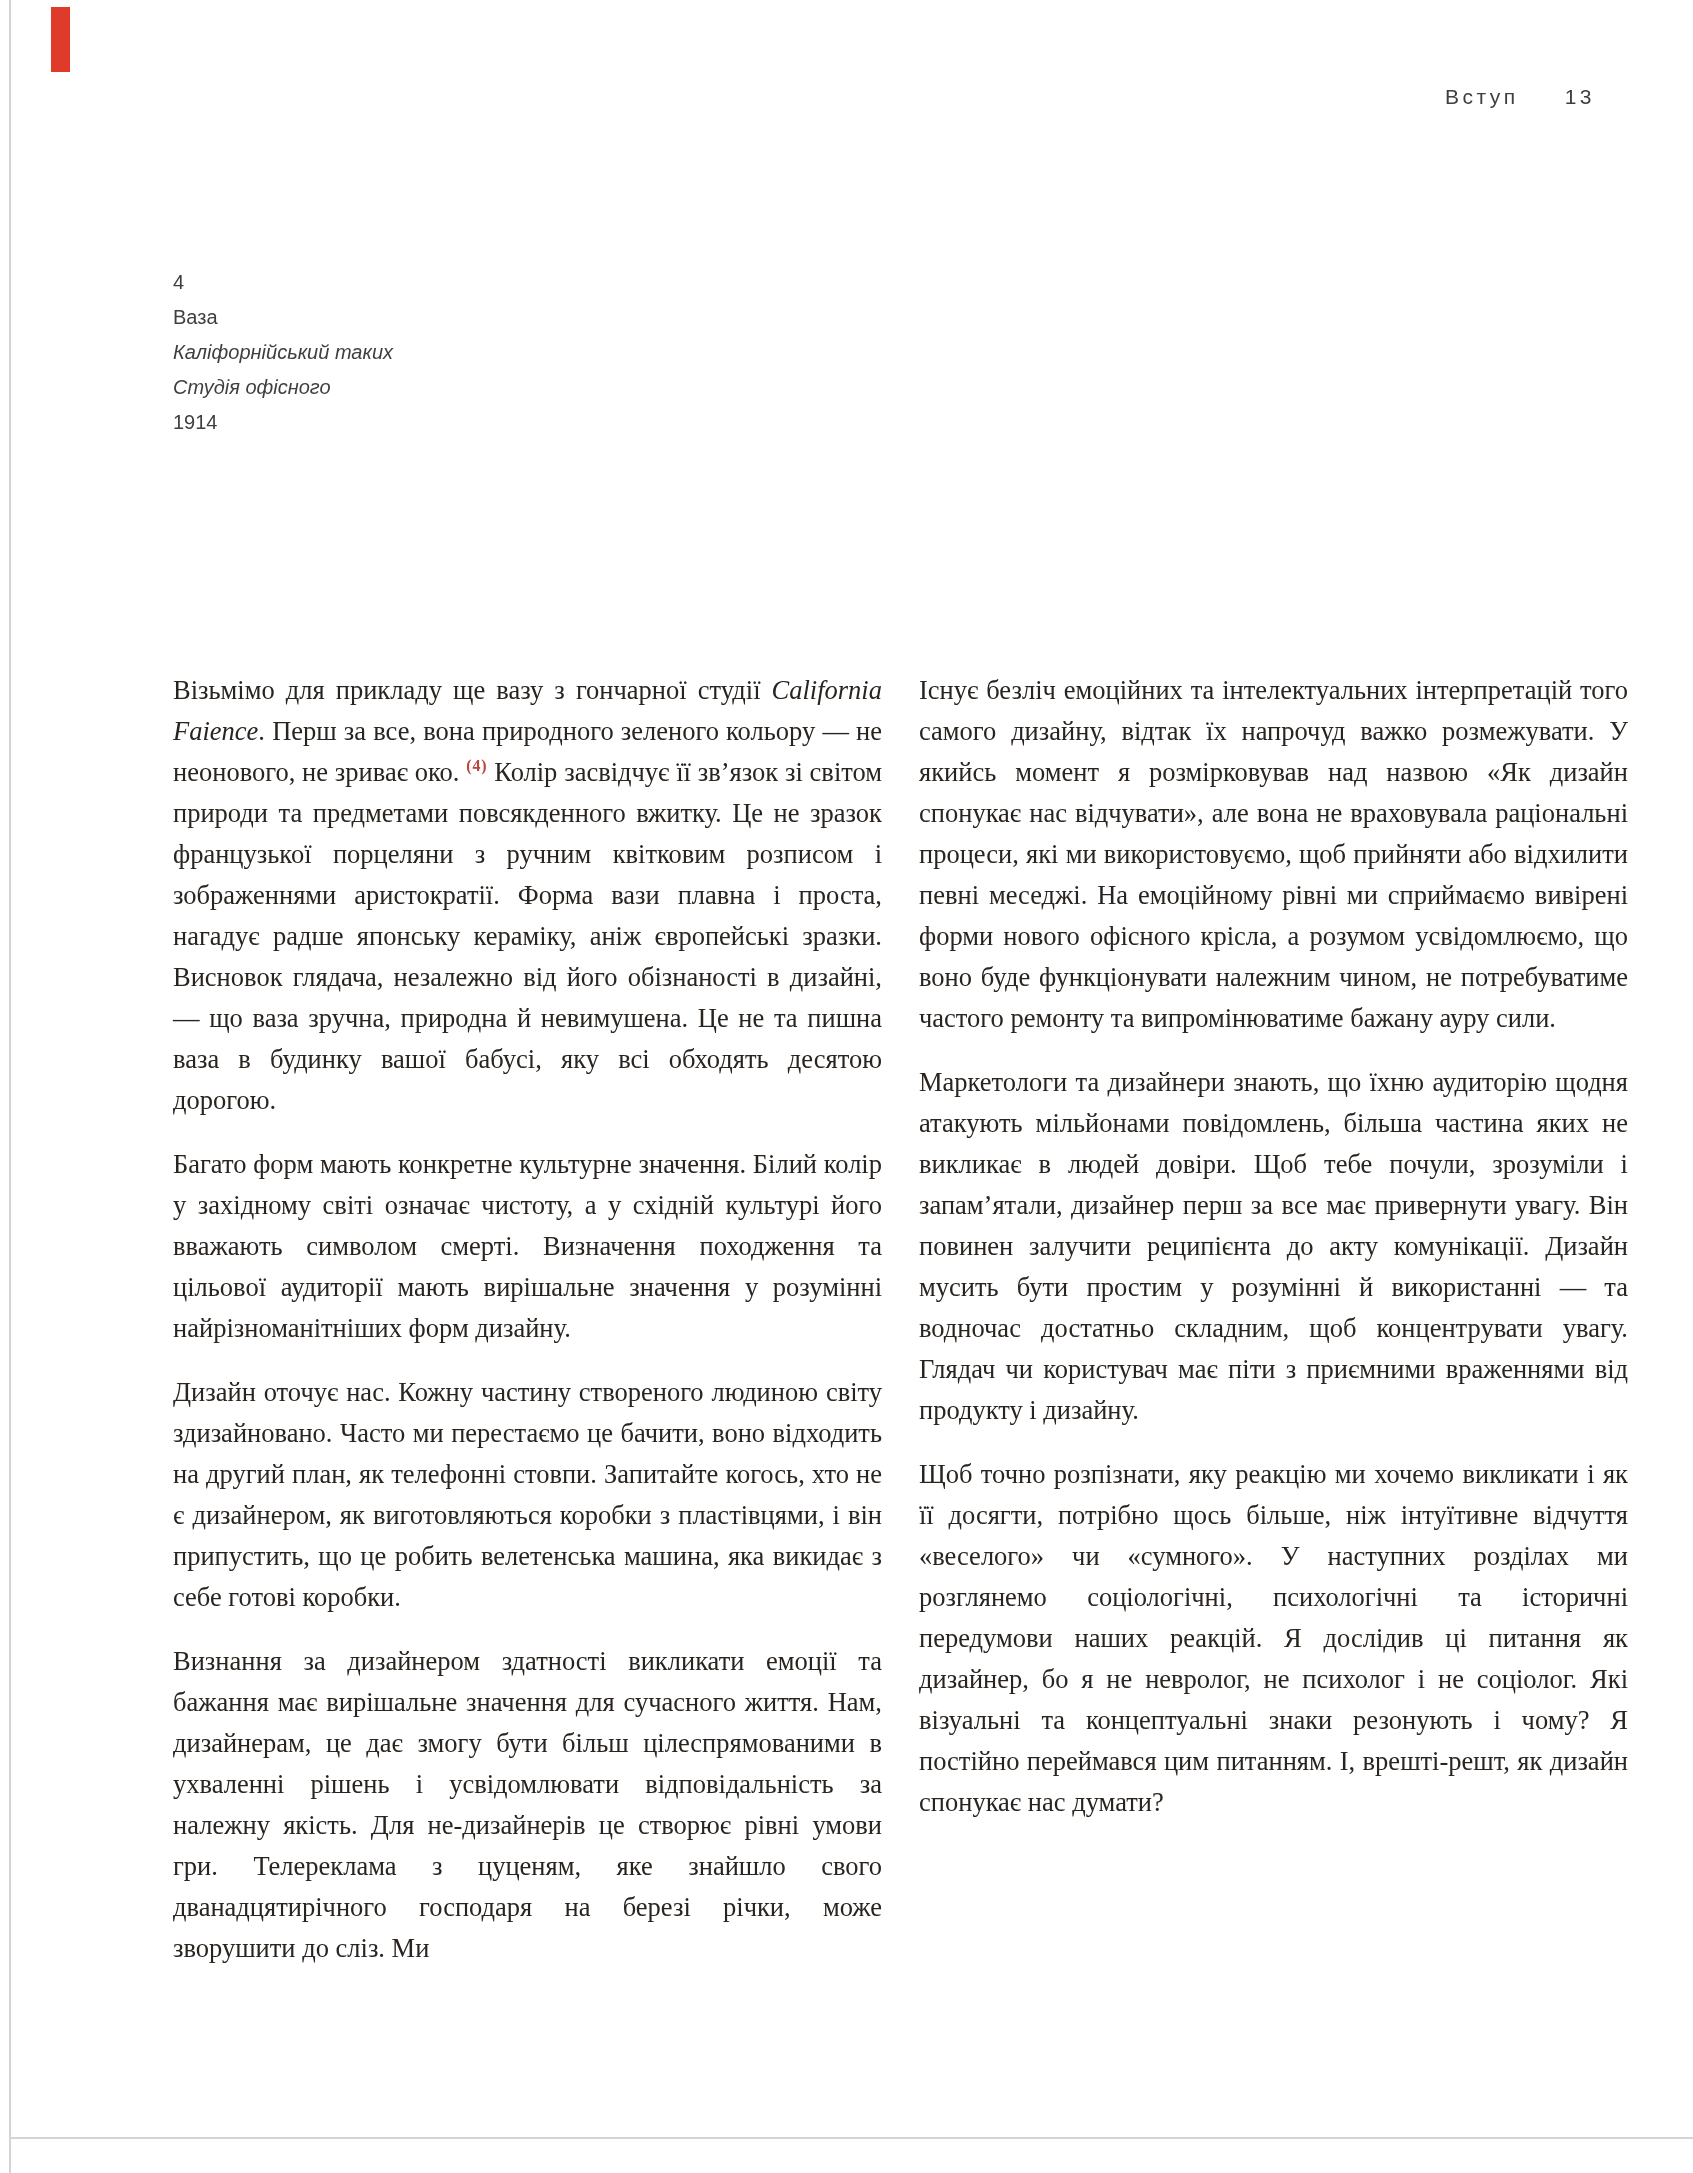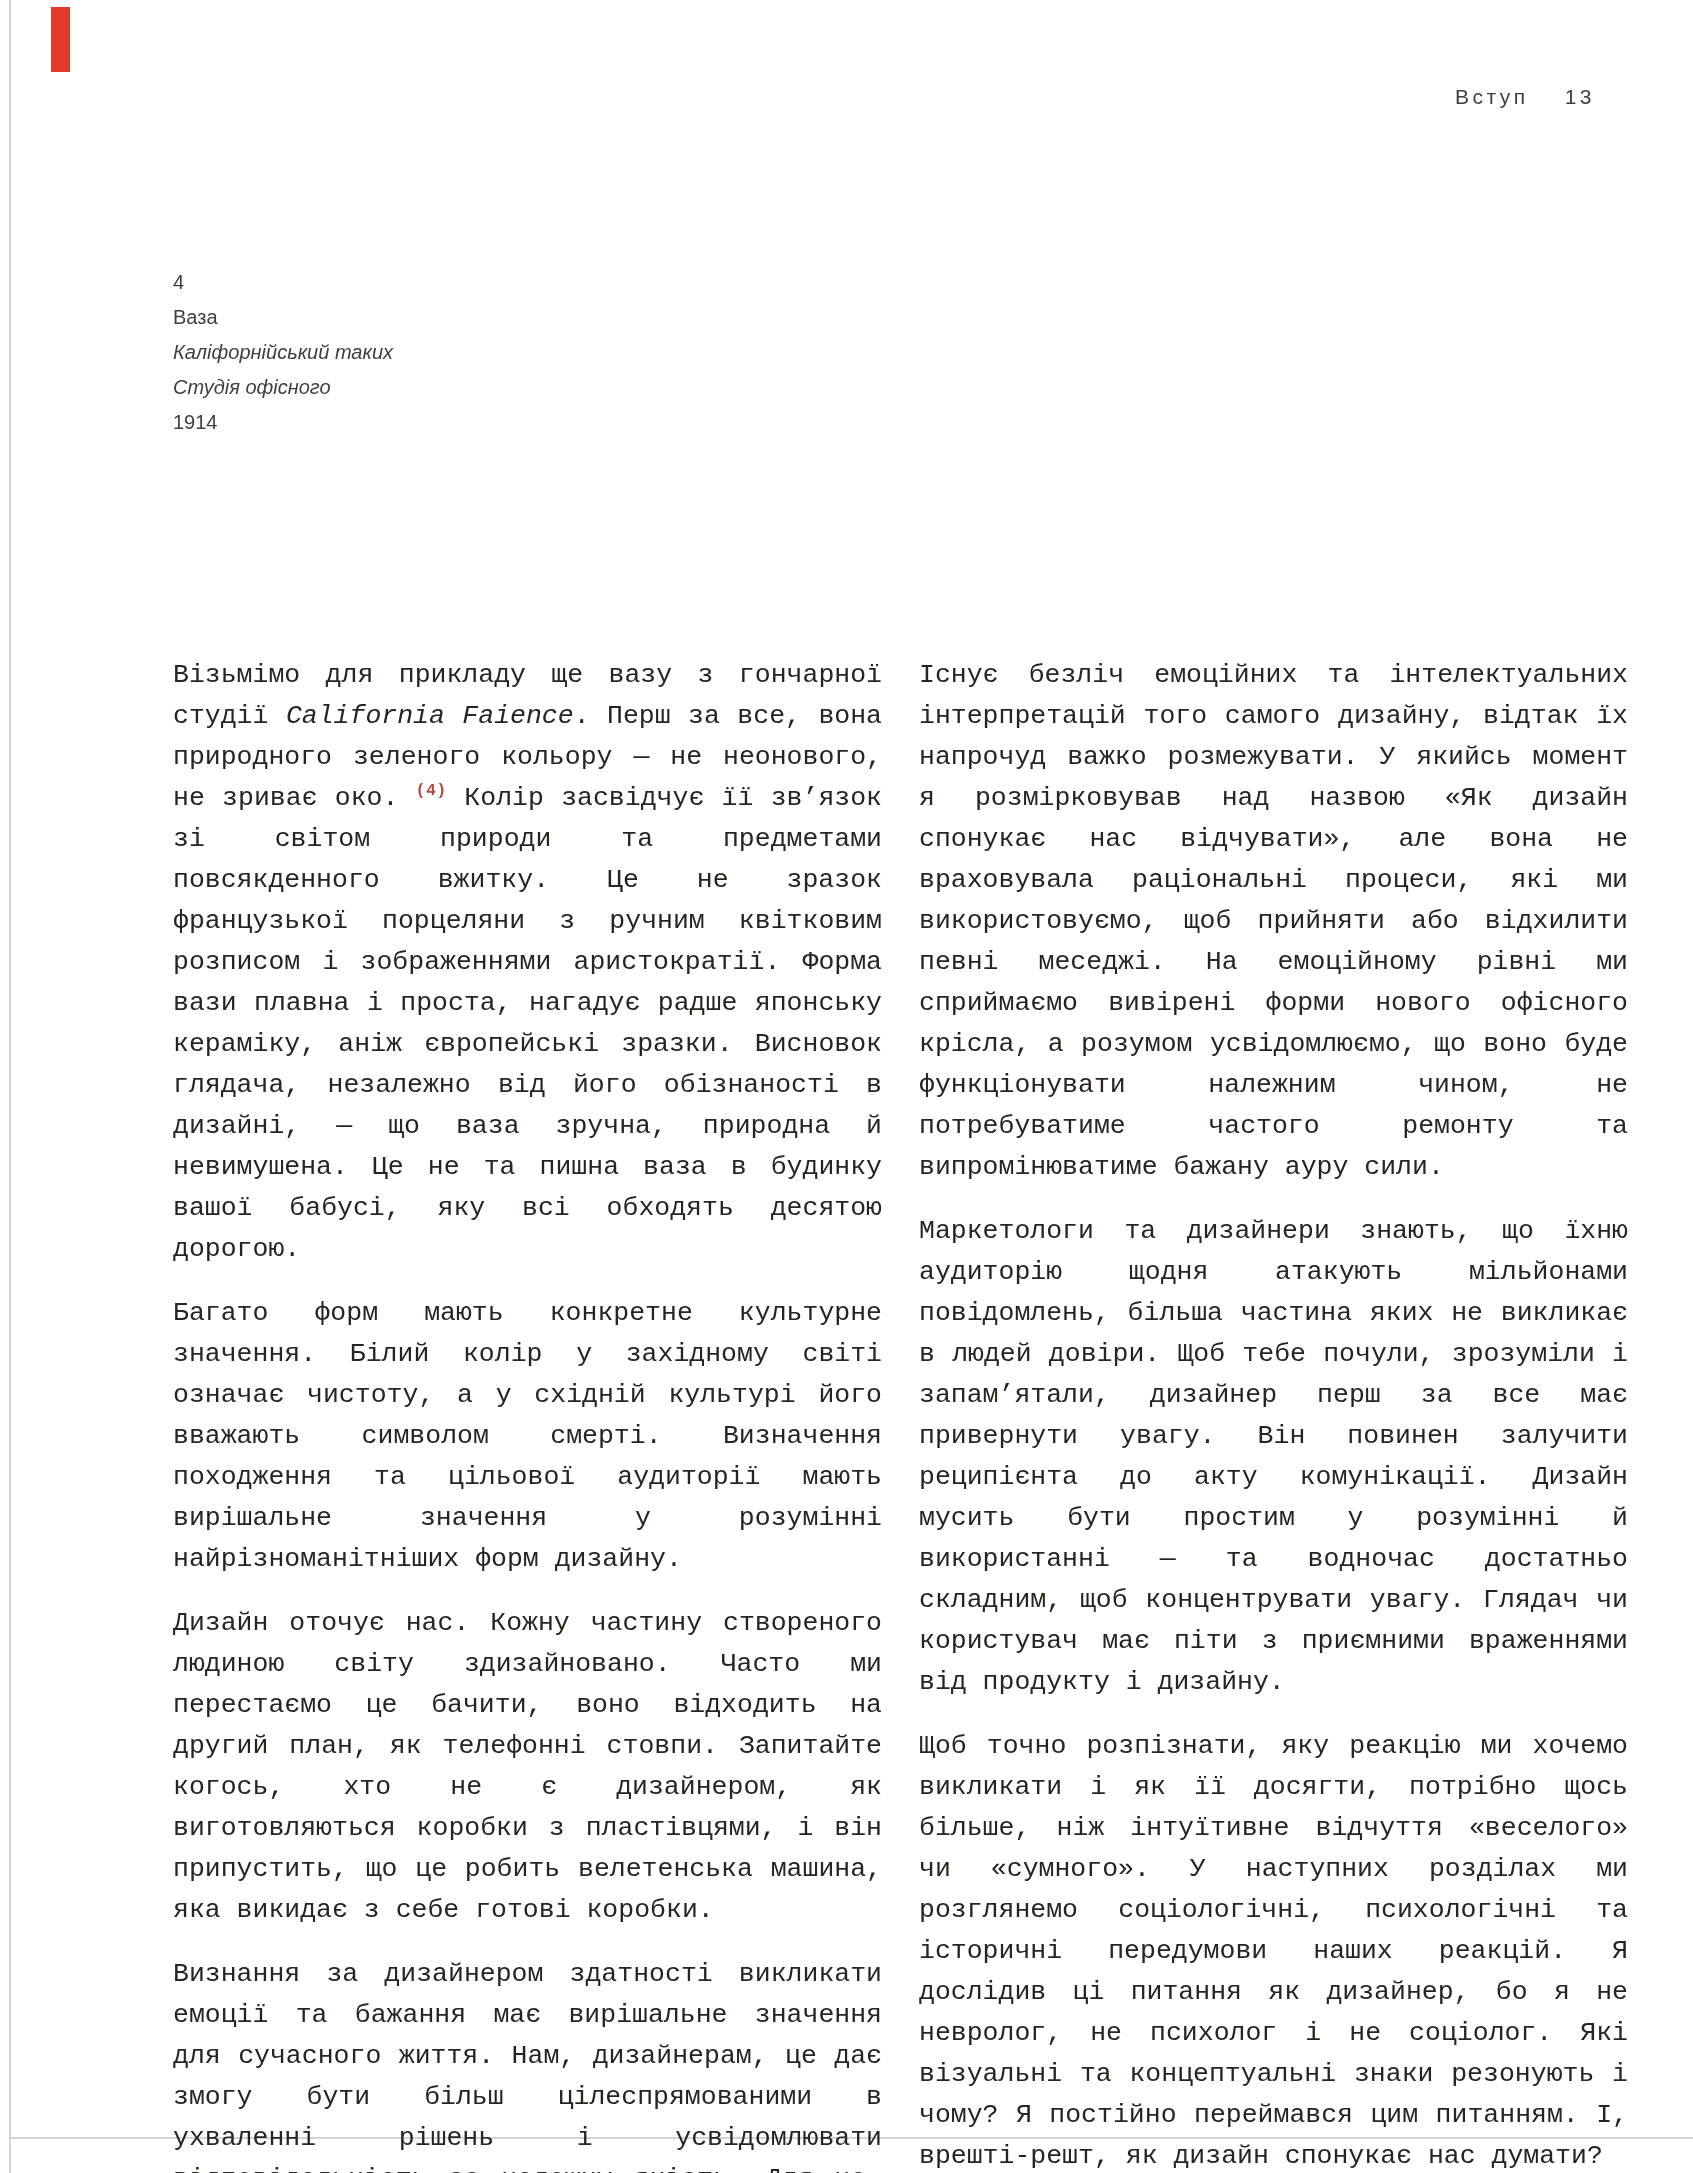--- a/index.html
+++ b/index.html
@@ -12,40 +12,40 @@
   html,body{margin:0;padding:0;}
   body{
     width:1694px;height:2174px;position:relative;overflow:hidden;
     background:#ffffff;
     font-family:"Liberation Serif", serif;
   }
   .edge-left{position:absolute;left:8.8px;top:0;width:1.8px;height:2174px;background:var(--edge-line);}
   .edge-bottom{position:absolute;left:8.8px;right:0;bottom:35px;height:1.8px;background:var(--edge-line);}
   .red-bar{position:absolute;left:51px;top:7px;width:18.5px;height:65px;background:var(--accent-red);}
   .page-header{
-    position:absolute;top:85px;right:99px;display:flex;gap:36px;
+    position:absolute;top:85px;right:99px;display:flex;gap:46px;
     font-family:"Liberation Sans", sans-serif;
     font-size:21px;letter-spacing:3.5px;color:var(--muted-color);
   }
   .figure-caption{
     position:absolute;left:173px;top:265px;
     font-family:"Liberation Sans", sans-serif;
     font-size:20px;line-height:35px;color:var(--muted-color);
   }
   .figure-caption .it{font-style:italic;}
   .text-columns{
     position:absolute;left:173px;top:655px;width:1456px;
     display:flex;gap:37px;
   }
   .col{
     width:709px;flex:0 0 709px;
     font-size:26.5px;line-height:41px;text-align:justify;
     color:var(--text-color);
   }
-  .col p{margin:0 0 23px 0;font-family:Liberation Mono, monospace;}
+  .col p{margin:15px 0 23px 0;}
   .seg-italic{font-style:italic;}
   .seg-sup-red{
     color:var(--footnote-red);
     font-size:0.6em;vertical-align:super;
     font-weight:bold;letter-spacing:0.9px;
     line-height:0;
   }
 </style>
 </head>
 <body>

